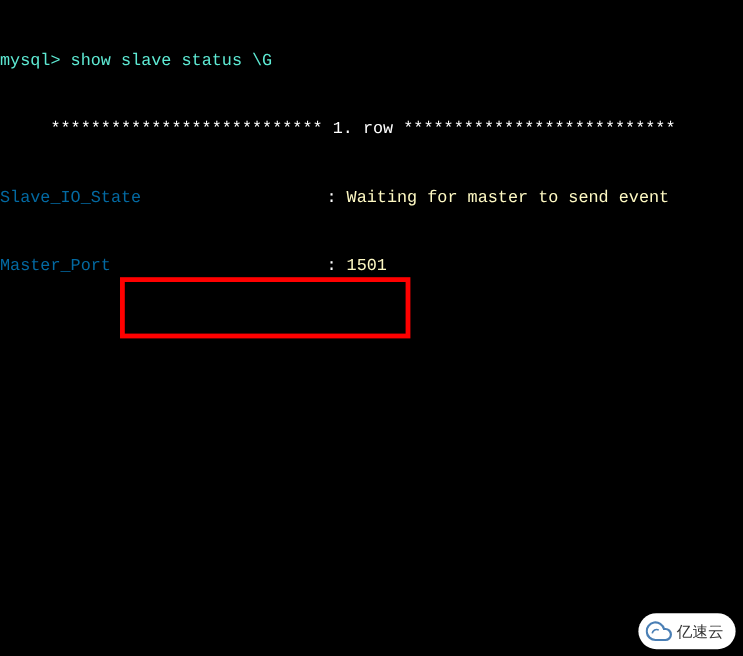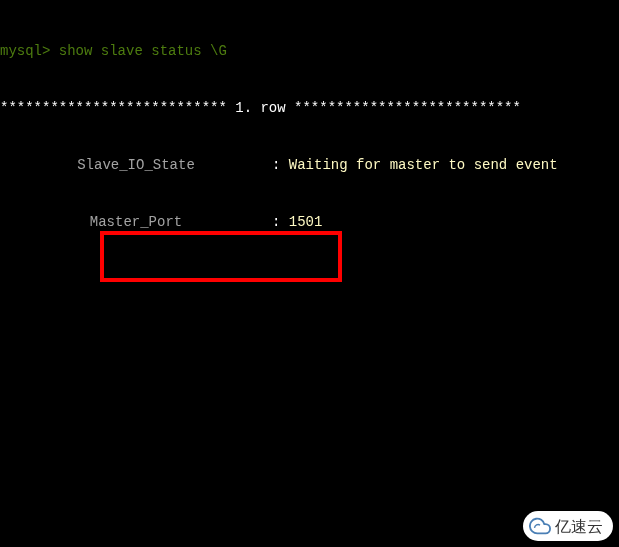--- a/index.html
+++ b/index.html
@@ -21,27 +21,27 @@
     }
     .terminal {
       white-space: pre;
       padding-left: 0;
     }
     .line {
       display: block;
       height: 19px;
     }
     .prompt {
-      color: #4d7c0f;
+      color: #5eead4;
     }
     .label {
       display: inline-block;
       width: 272px;
-      text-align: center;
-      color: #a3a3a3;
+      text-align: left;
+      color: #0369a1;
     }
     .colon {
       color: #ffffff;
     }
     .value {
       color: #fef9c3;
     }
     .highlight-box {
       position: absolute;
       border: 4px solid #ff0000;
@@ -67,25 +67,26 @@
     .watermark-icon {
       width: 22px;
       height: 22px;
       display: inline-flex;
       align-items: center;
       justify-content: center;
     }
     .watermark-text {
       color: #333333;
       font-family: 'Microsoft YaHei', sans-serif;
-      font-size: 16px;
+      font-size: 13px;
       font-weight: 500;
     }
     .row-separator {
       color: #ffffff;
+      margin-left: 42px;
     }
   </style>
 </head>
 <body>
 
 <div class="terminal">
   <span class="line prompt">mysql&gt; show slave status \G</span>
   <span class="line row-separator">*************************** 1. row ***************************</span>
   <span class="line"><span class="label">Slave_IO_State</span><span class="colon">: </span><span class="value">Waiting for master to send event</span></span>
   <span class="line"><span class="label">Master_Port</span><span class="colon">: </span><span class="value">1501</span></span>

